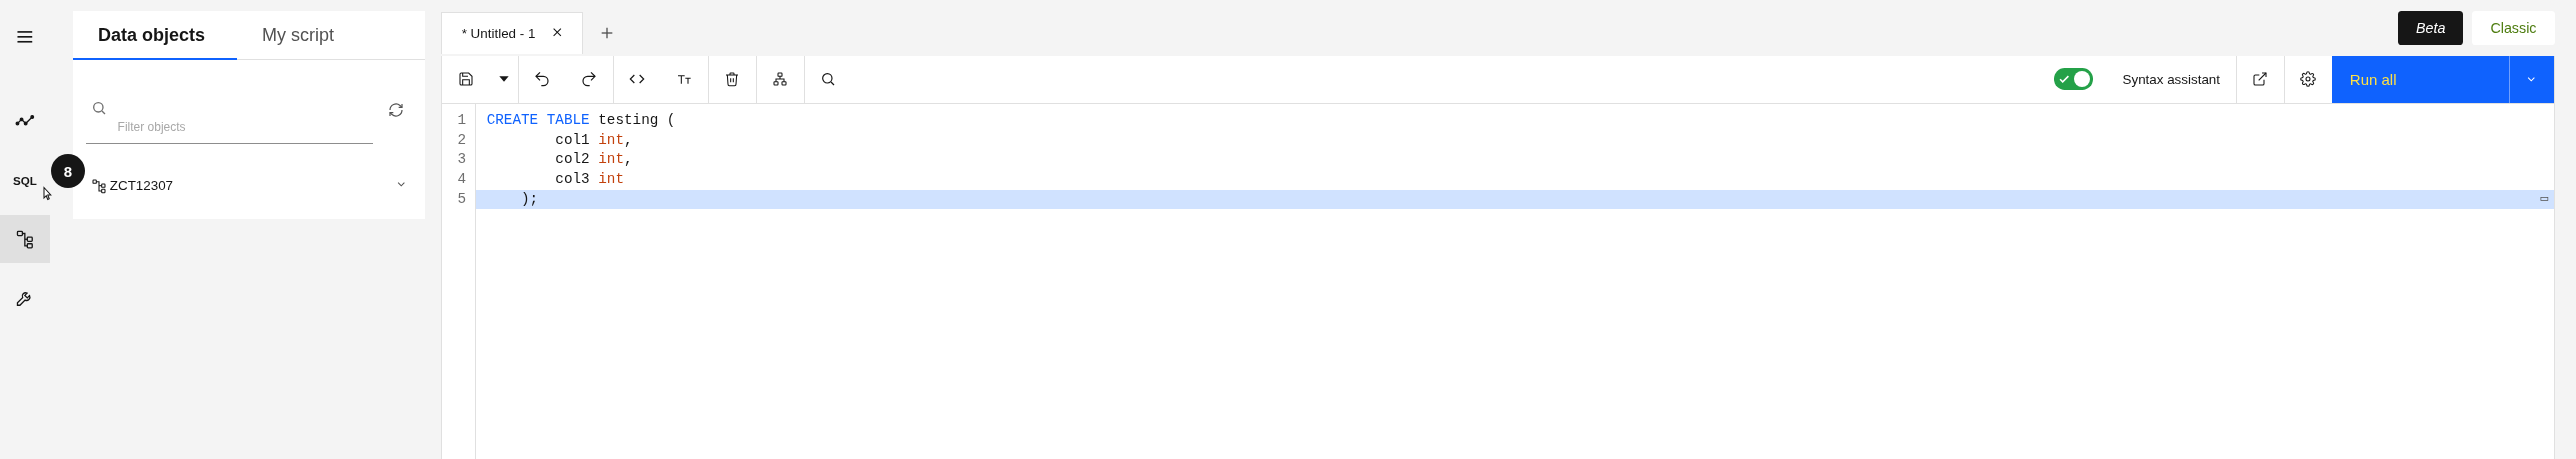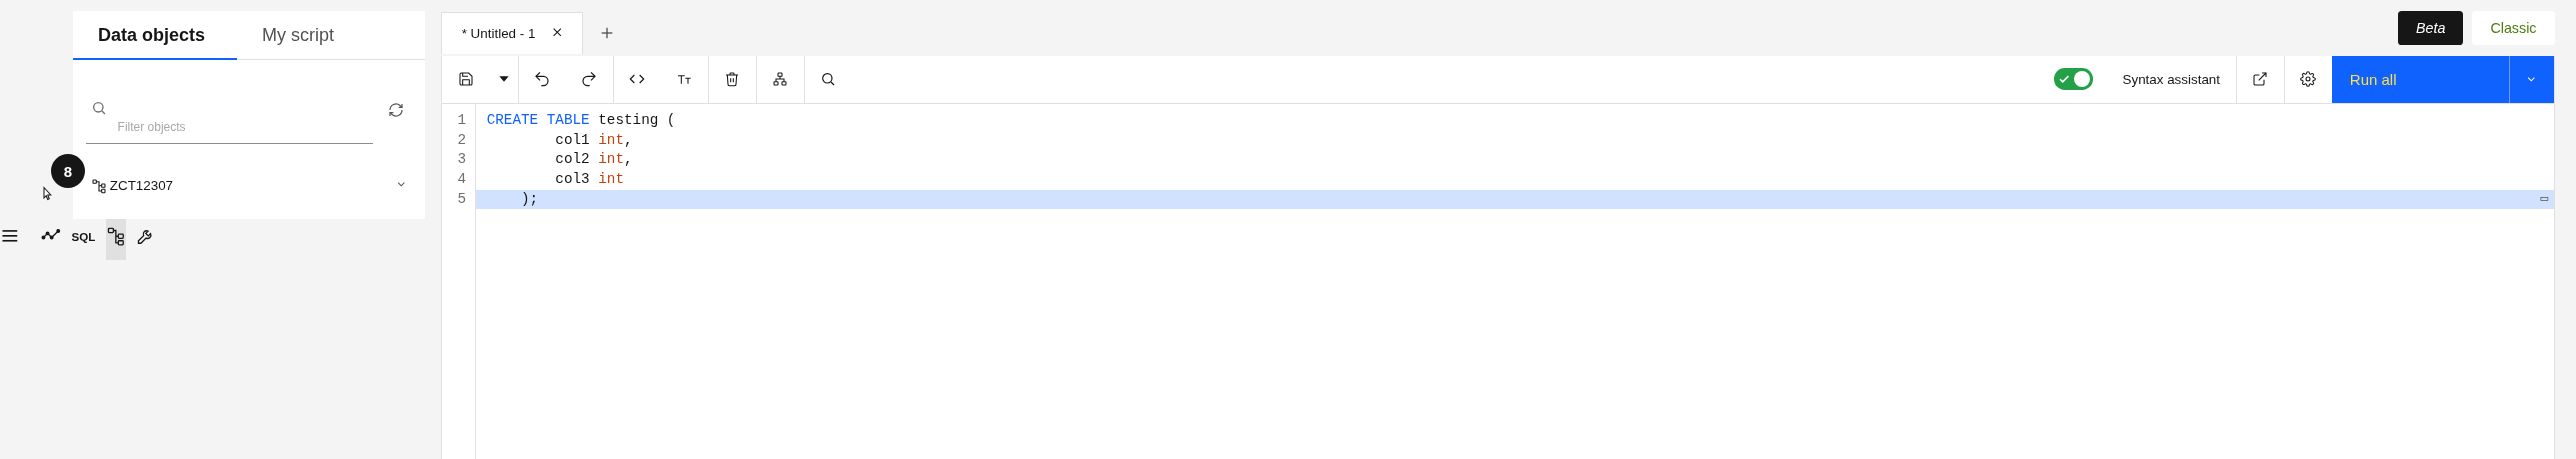--- a/index.html
+++ b/index.html
@@ -12,21 +12,21 @@
       height: 460px;
       overflow: hidden;
       transform-origin: top left;
     }
     .app { display: flex; height: 100%; }
     
     .rail {
       width: 50px;
       background: #f4f4f4;
       display: flex;
-      flex-direction: row;
+      flex-direction: column;
       align-items: center;
       padding-top: 12.5px;
       gap: 10.7px;
     }
     .rail-btn {
       width: 50px;
       height: 48px;
       display: flex;
       align-items: center;
       justify-content: center;

